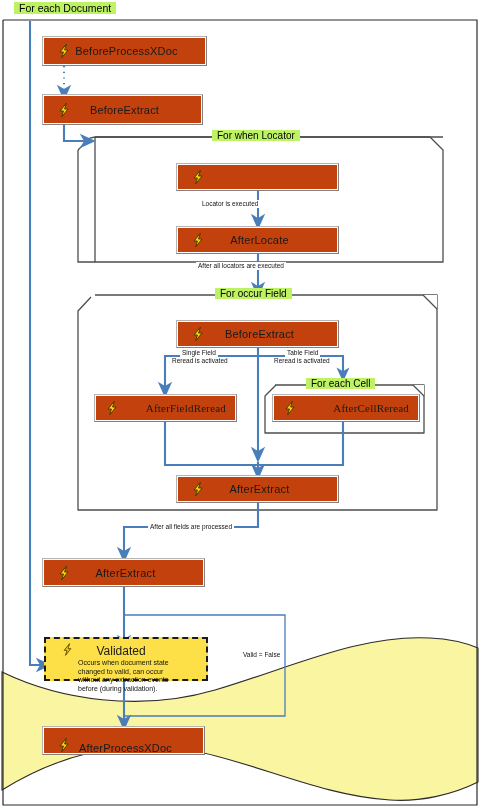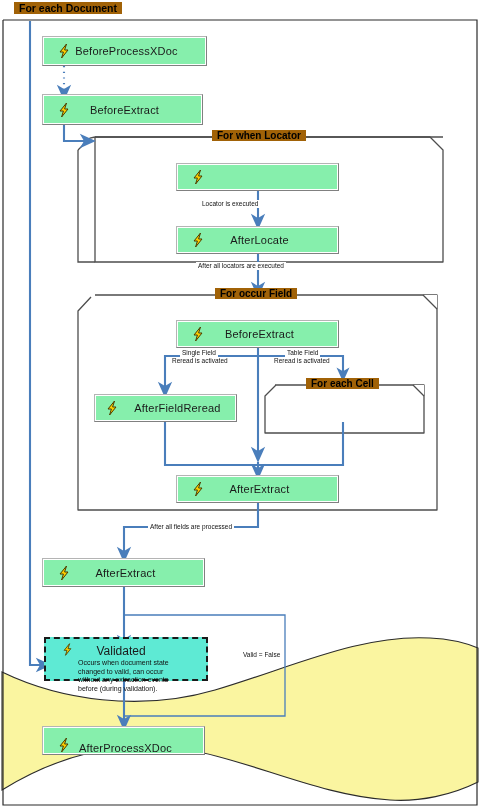--- a/index.html
+++ b/index.html
@@ -1,39 +1,39 @@
 <!DOCTYPE html>
 <html><head>
 <meta charset="utf-8">
 <style>
   html,body{margin:0;padding:0;background:#ffffff;}
   body{font-family:"Liberation Sans",sans-serif;}
   #stage{position:relative;width:480px;height:808px;background:#ffffff;overflow:hidden;}
   #svgroot{position:absolute;left:0;top:0;width:480px;height:808px;}
 
-  .node{position:absolute;box-sizing:border-box;background:#86efac;
+  .node{position:absolute;box-sizing:border-box;background:#c2410c;
         border:1px solid #808080;border-top-color:#b4b4b4;border-left-color:#b4b4b4;
         box-shadow:0 0 0 1px #ffffff inset;
         display:flex;align-items:center;}
-  .node.dashed{background:#5eead4;border:2px dashed #1a1a1a;box-shadow:none;
+  .node.dashed{background:#fde047;border:2px dashed #1a1a1a;box-shadow:none;
                display:block;padding:3px 16px 2px 6px;}
   .node .bolt{flex:0 0 auto;width:18px;height:18px;margin-left:12px;
               display:inline-block;position:relative;}
   .node .lbl{flex:1 1 auto;text-align:center;font-size:11px;color:#1a1a1a;
              letter-spacing:.2px;padding-right:26px;white-space:nowrap;}
-  .node.tight .lbl{padding-right:10px;text-align:center;padding-left:8px;}
+  .node.tight .lbl{padding-right:10px;text-align:right;padding-left:8px;font-family:Liberation Serif, serif;}
 
   .dashed .dhead{display:flex;align-items:center;justify-content:center;position:relative;height:17px;}
   .dashed .dhead .bolt{position:absolute;left:8px;margin:0;}
   .dashed .dtitle{font-size:12px;color:#1a1a1a;}
   .dashed .dbody{font-size:7px;line-height:8.6px;color:#111;text-align:left;
                  padding:0 6px 0 26px;}
 
-  .grouplabel{position:absolute;font-size:10px;font-weight:bold;color:#000;
-              background:#a16207;padding:0 5px;white-space:nowrap;}
+  .grouplabel{position:absolute;font-size:10px;font-weight:normal;color:#000;
+              background:#bef264;padding:0 5px;white-space:nowrap;}
   .grouplabel.doc{font-size:10.5px;}
 
   .edgelabel{position:absolute;font-size:6.5px;color:#111;background:#ffffff;
              padding:0 2px;white-space:nowrap;text-align:center;line-height:8px;}
 </style>
 </head>
 <body>
 
 <div id="stage">
 
@@ -160,20 +160,28 @@
 
   <div class="node tight" style="left:94px;top:394px;width:143px;height:28px;">
     <span class="bolt" style="margin-left:8px;">
       <svg viewBox="0 0 18 18" width="18" height="18">
         <path d="M11.5 2 L5 10 L8.4 10 L6.6 16 L13 8 L9.6 8 Z" fill="#ffd100" stroke="#4a3b00" stroke-width="1"></path>
       </svg>
     </span>
     <span class="lbl">AfterFieldReread</span>
   </div>
 
+  <div class="node tight" style="left:272px;top:394px;width:148px;height:28px;">
+    <span class="bolt" style="margin-left:8px;">
+      <svg viewBox="0 0 18 18" width="18" height="18">
+        <path d="M11.5 2 L5 10 L8.4 10 L6.6 16 L13 8 L9.6 8 Z" fill="#ffd100" stroke="#4a3b00" stroke-width="1"></path>
+      </svg>
+    </span>
+    <span class="lbl">AfterCellReread</span>
+  </div>
 
   <div class="node" style="left:176px;top:475px;width:163px;height:28px;">
     <span class="bolt">
       <svg viewBox="0 0 18 18" width="18" height="18">
         <path d="M11.5 2 L5 10 L8.4 10 L6.6 16 L13 8 L9.6 8 Z" fill="#ffd100" stroke="#4a3b00" stroke-width="1"></path>
       </svg>
     </span>
     <span class="lbl">AfterExtract</span>
   </div>
 

